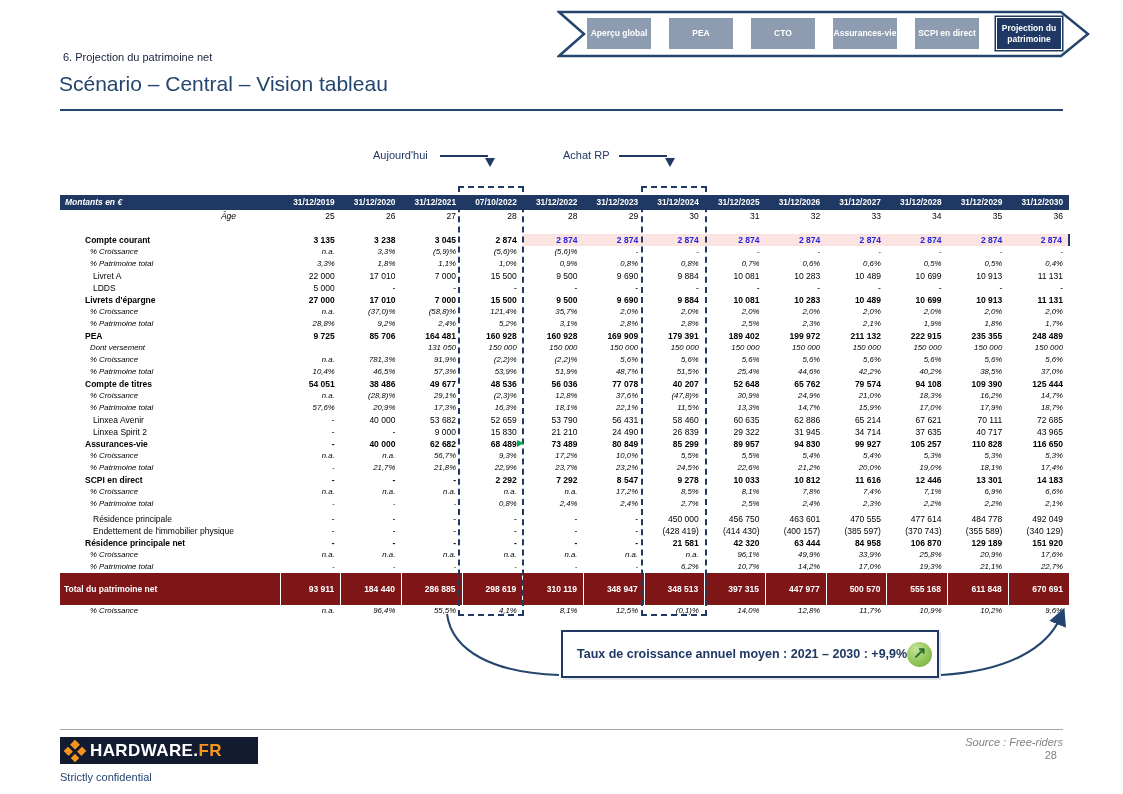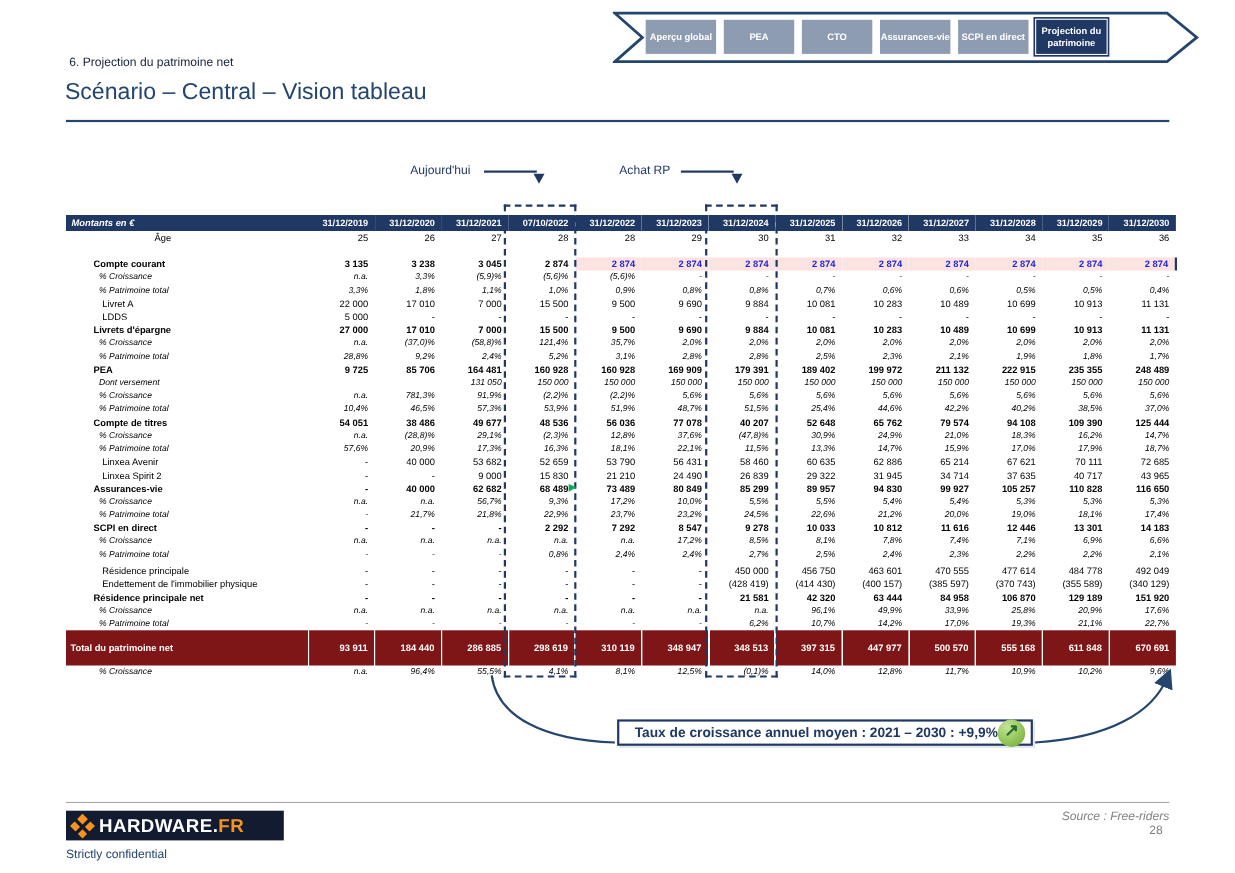--- a/index.html
+++ b/index.html
@@ -7,42 +7,42 @@
         font-family:"Liberation Sans",sans-serif;overflow:hidden;}
 
   
   .slide-label{position:absolute;left:63px;top:51px;font-size:11px;color:#16213a;}
   .page-title{position:absolute;left:59px;top:72px;font-size:21px;color:#24456E;}
   .title-rule{position:absolute;left:60px;top:109px;width:1003px;border-top:2px solid #24456E;}
 
   
   .nav{position:absolute;left:557px;top:10px;width:534px;height:48px;}
   .nav svg{position:absolute;left:0;top:0;}
-  .nav-tabs{position:absolute;left:30px;top:8px;display:flex;gap:7px;}
+  .nav-tabs{position:absolute;left:30px;top:8px;display:flex;gap:18px;}
   .nav-tab{width:64px;height:31px;background:#8E9CB1;color:#fff;font-size:8.5px;font-weight:bold;
            display:flex;align-items:center;justify-content:center;text-align:center;line-height:1.25;cursor:pointer;}
   .nav-tab.selected{background:#1F3864;box-shadow:0 0 0 1px #fff,0 0 0 2.5px #1F3864;}
 
   
   .callout-label{position:absolute;font-size:11px;color:#1F3864;}
   .callout-line{position:absolute;height:2px;background:#1F3864;}
   .callout-arrow{position:absolute;width:0;height:0;border-left:5px solid transparent;
                  border-right:5px solid transparent;border-top:9px solid #1F3864;}
 
   
   .tbl-wrap{position:absolute;left:60px;top:195px;width:1010px;}
   #ptable{border-collapse:collapse;table-layout:fixed;width:1010px;color:#000;}
   #ptable td{text-align:right;padding:0 6px 0 0;height:12px;line-height:12px;font-size:8.5px;
              white-space:nowrap;overflow:hidden;}
   #ptable td.lbl{text-align:left;padding-right:0;}
   #ptable col.c-lbl{width:220px;}
   #ptable tr.hdr td{background:#1F3864;color:#fff;font-weight:bold;font-size:8.3px;height:15px;line-height:15px;}
   #ptable tr.hdr td.corner{font-style:italic;text-align:left;padding-left:5px;font-size:8.5px;margin-left:12px;}
   #ptable tr.age td{height:13px;line-height:13px;}
-  #ptable tr.age td.lbl{text-align:center;padding-right:44px;}
+  #ptable tr.age td.lbl{text-align:right;padding-right:44px;font-style:italic;}
   #ptable tr.sp td{height:11px;}
   #ptable tr.r-section td{font-weight:bold;}
   #ptable tr.r-section td.lbl{padding-left:25px;}
   #ptable tr.r-plain td.lbl{padding-left:33px;}
   #ptable tr.r-pct td{font-style:italic;font-size:7.8px;}
   #ptable tr.r-pct td.lbl{padding-left:30px;}
   #ptable tr.r-total td{background:#7E1517;color:#fff;font-weight:bold;height:32px;line-height:14px;
                         border-left:1px solid #fff;}
   #ptable tr.r-total td.lbl{padding-left:4px;border-left:none;}
   #ptable tr.gap td{padding-top:3px;}
@@ -51,21 +51,21 @@
 
   .dash-box{position:absolute;border:2px dashed #1F3864;pointer-events:none;}
   #dash-today{left:458px;top:186px;width:62px;height:426px;}
   #dash-achat{left:641px;top:186px;width:62px;height:426px;}
 
   .comment-marker{position:absolute;left:517px;top:440px;width:0;height:0;
                   border-left:7px solid #00B050;border-top:3px solid transparent;border-bottom:4px solid transparent;}
 
   
   .arrows-svg{position:absolute;left:0;top:0;width:1123px;height:794px;pointer-events:none;}
-  .growth-box{position:absolute;left:561px;top:654px;width:378px;height:24px;border:2px solid #1F3864;
+  .growth-box{position:absolute;left:561px;top:630px;width:378px;height:48px;border:2px solid #1F3864;
               background:#fff;display:flex;align-items:center;justify-content:space-between;
               padding:0 5px 0 14px;box-sizing:border-box;box-shadow:2px 2px 0 rgba(31,56,100,0.12);}
   .growth-text{color:#1F3864;font-weight:bold;font-size:12.5px;white-space:nowrap;}
   .growth-icon{width:25px;height:25px;border-radius:50%;flex:0 0 25px;
                background:radial-gradient(circle at 35% 28%,#c4e49a,#92C558 55%,#6FA83C);
                display:flex;align-items:center;justify-content:center;}
   .growth-icon span{color:#256B2E;font-weight:bold;font-size:16px;line-height:1;transform:translateY(-1px);}
 
   
   .footer-rule{position:absolute;left:60px;top:729px;width:1003px;border-top:1px solid #A6A6A6;}

